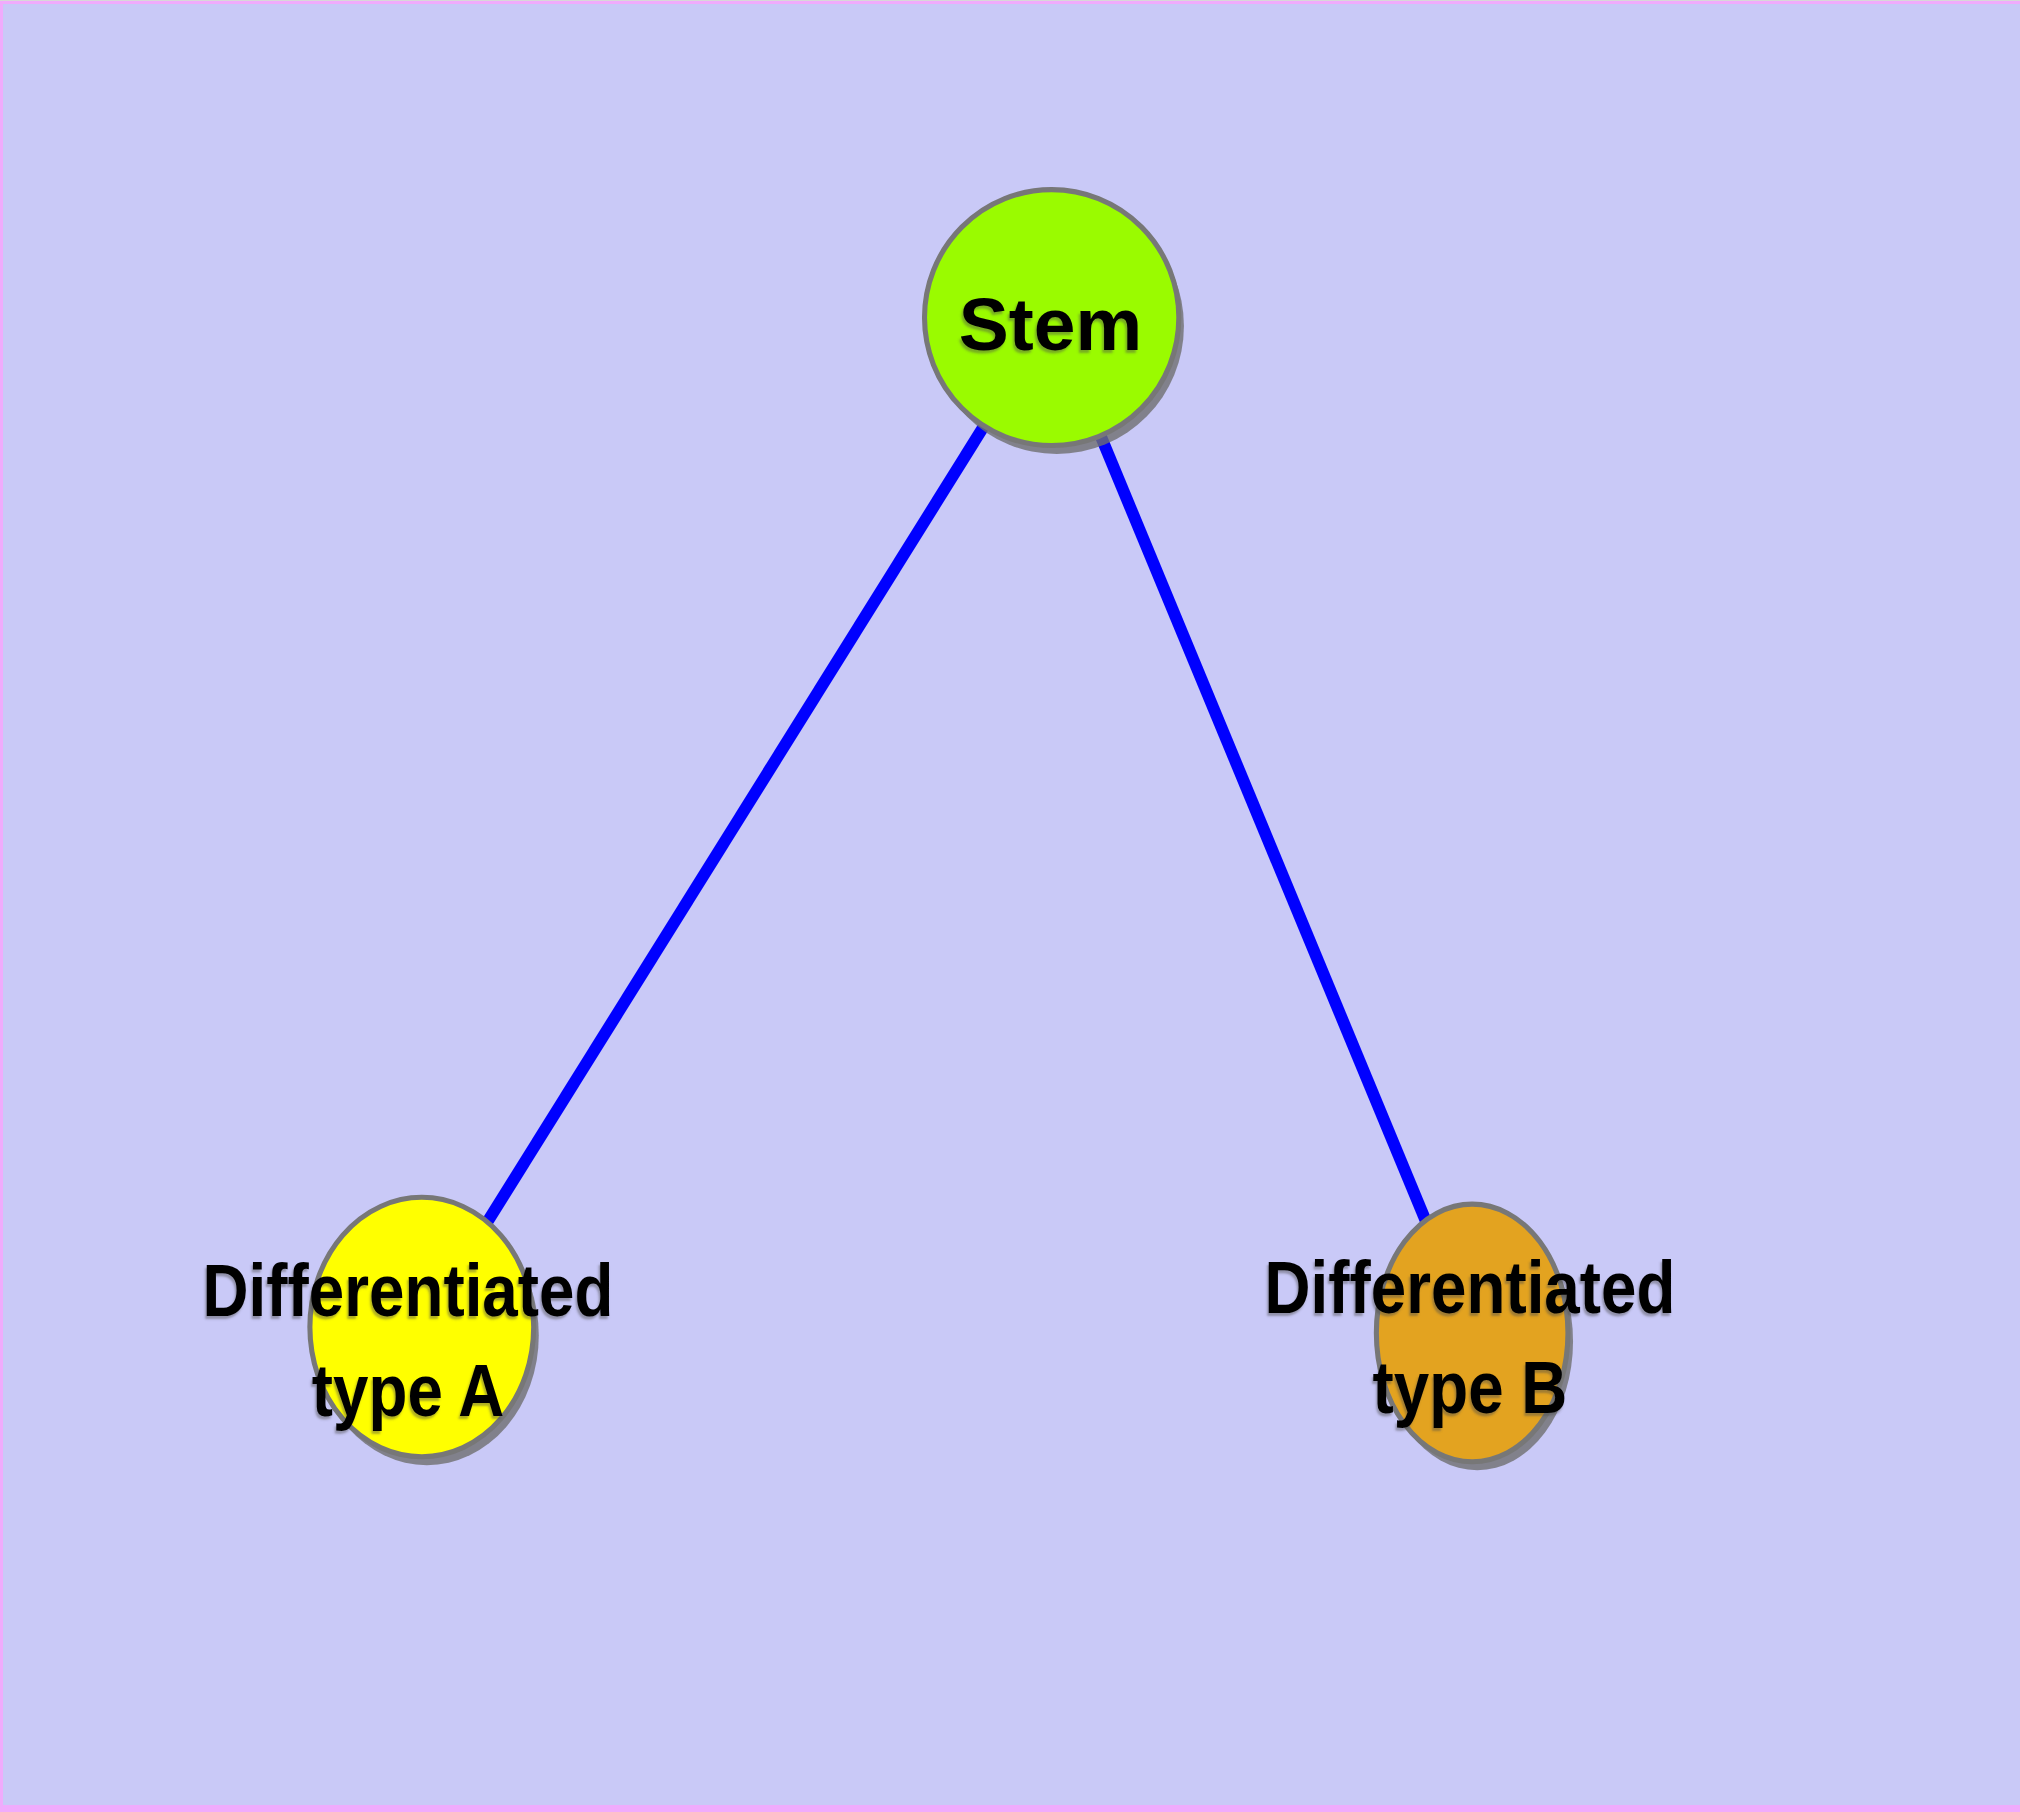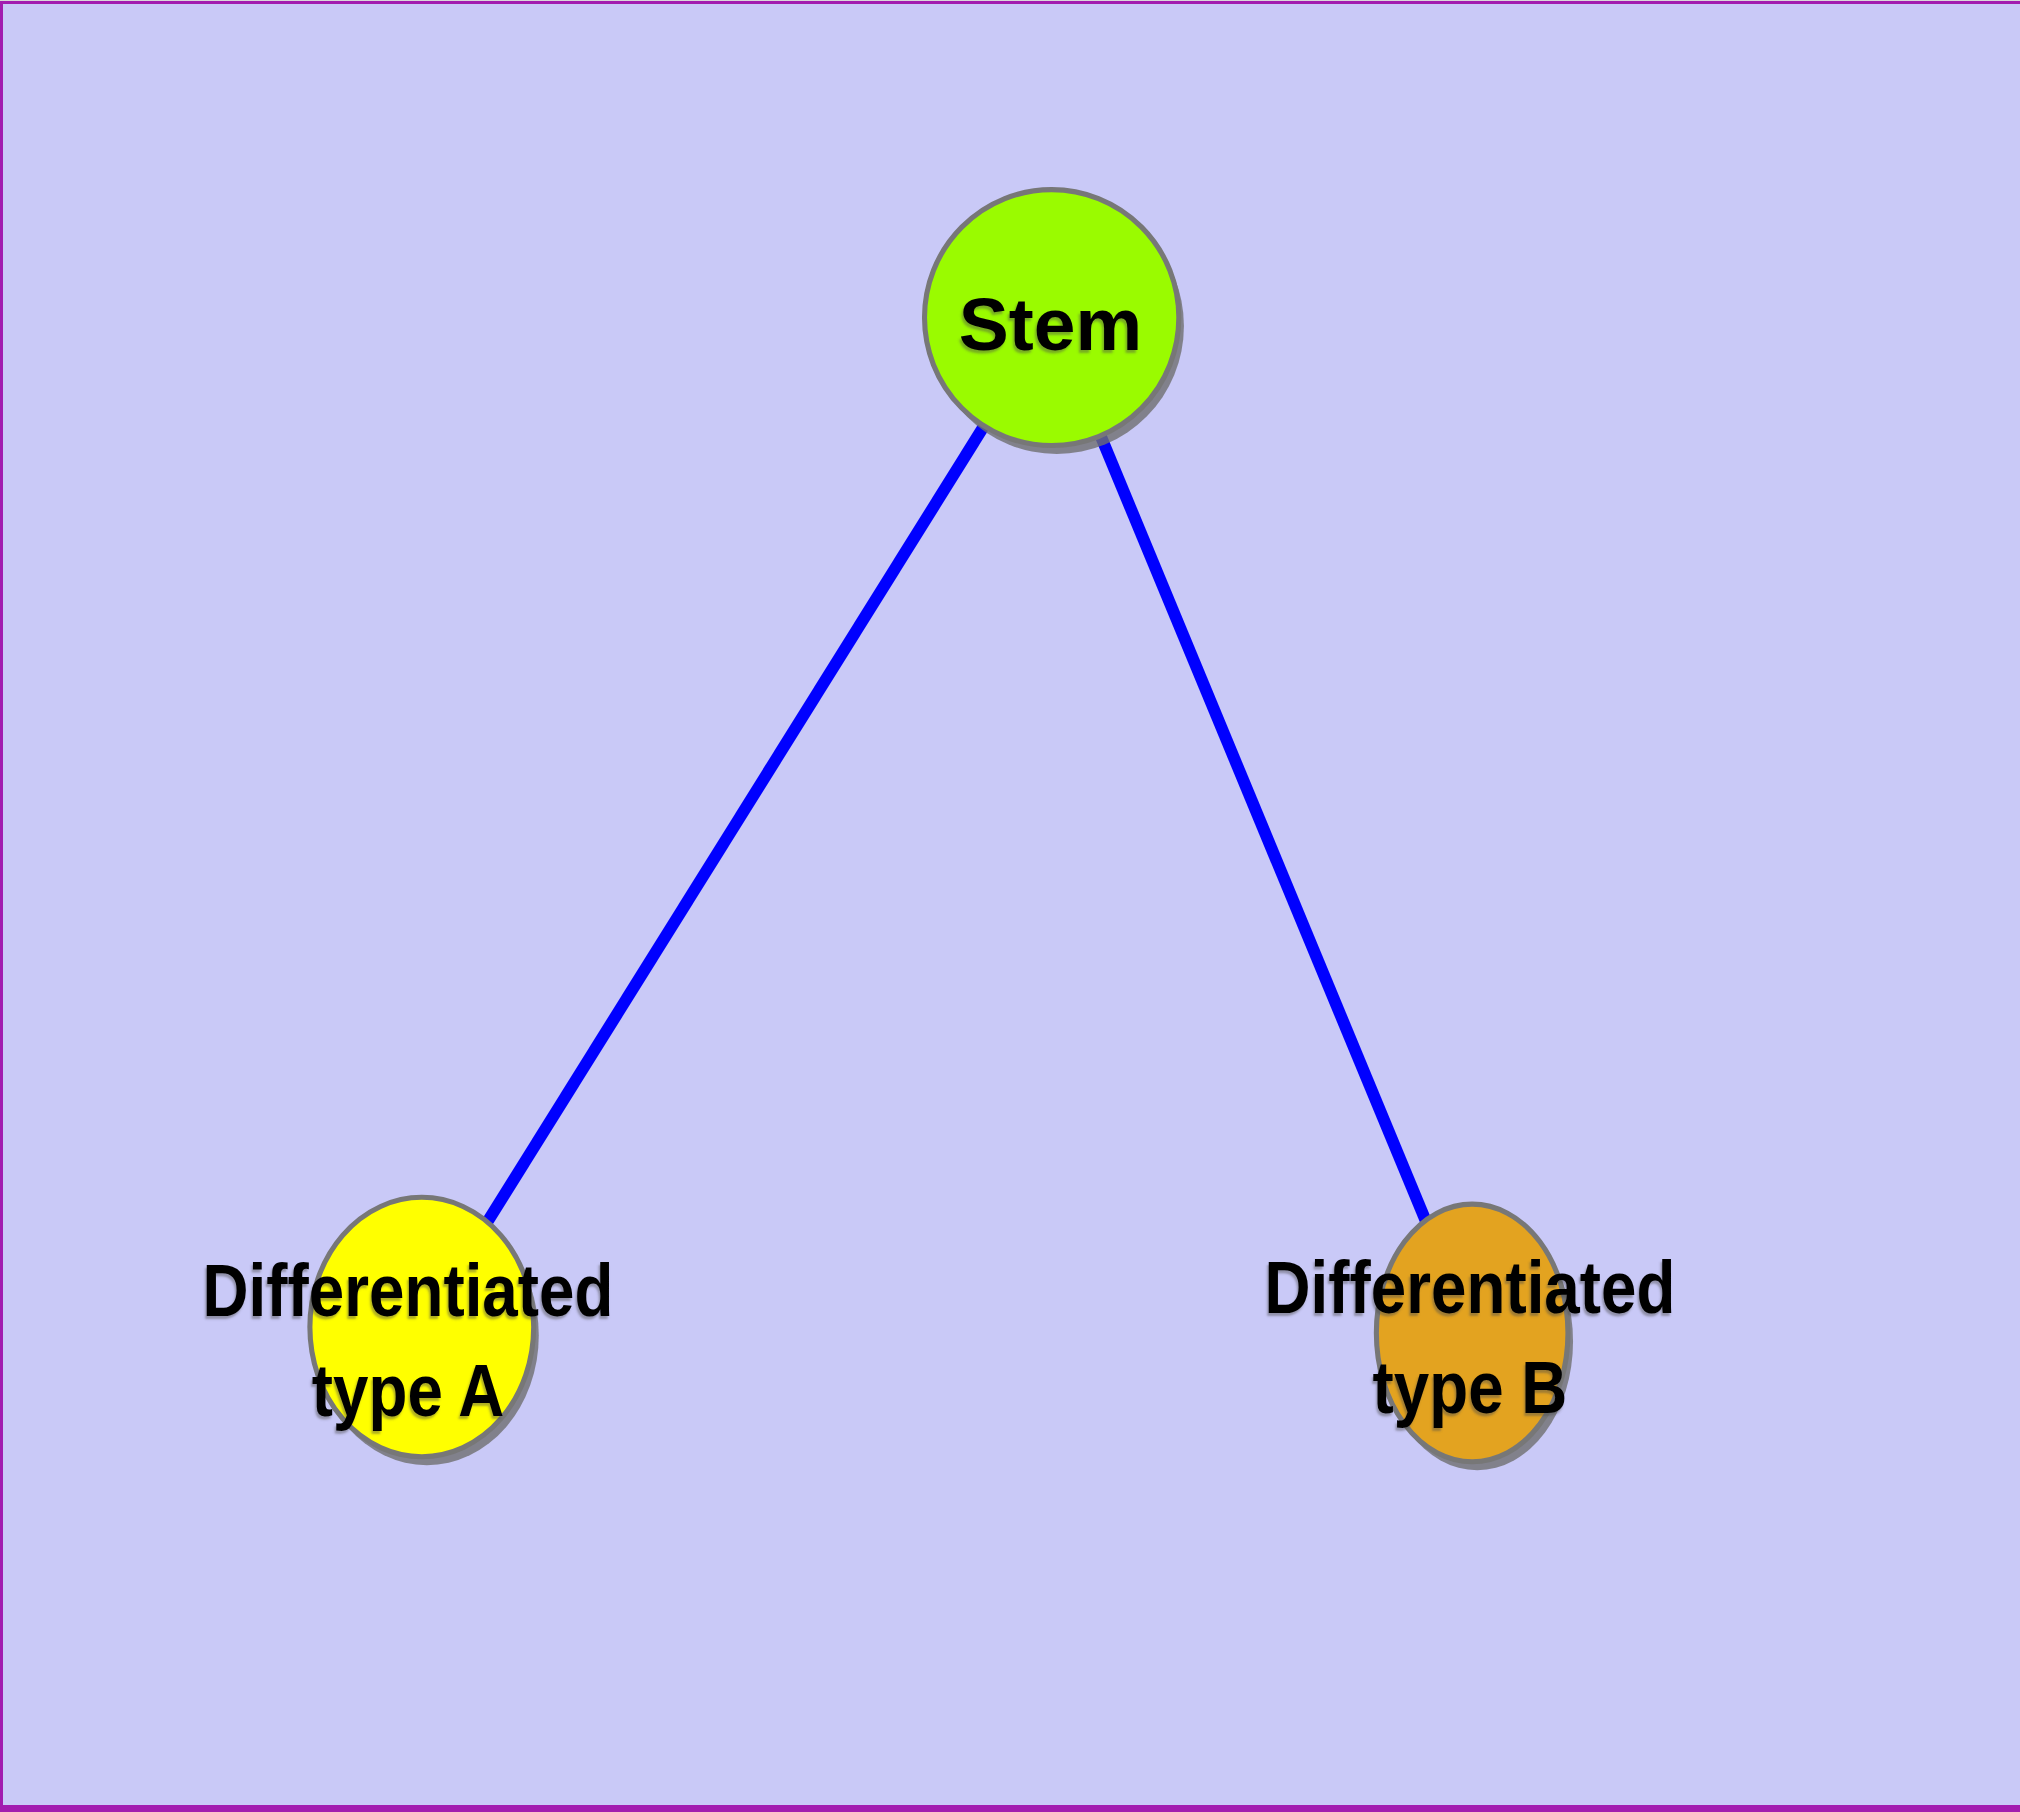--- a/index.html
+++ b/index.html
@@ -8,21 +8,21 @@
     background: #ffffff;
     width: 2021px;
     height: 1812px;
     overflow: hidden;
     font-family: "Liberation Sans", sans-serif;
   }
   .page {
     position: relative;
     width: 2021px;
     height: 1812px;
-    background: #a21caf;
+    background: #f0abfc;
   }
   .page::before {
     
     content: "";
     position: absolute;
     left: 0; top: 0; width: 100%; height: 0.8px;
     background: #d8d8d8;
   }
   .stage {
     position: absolute;

